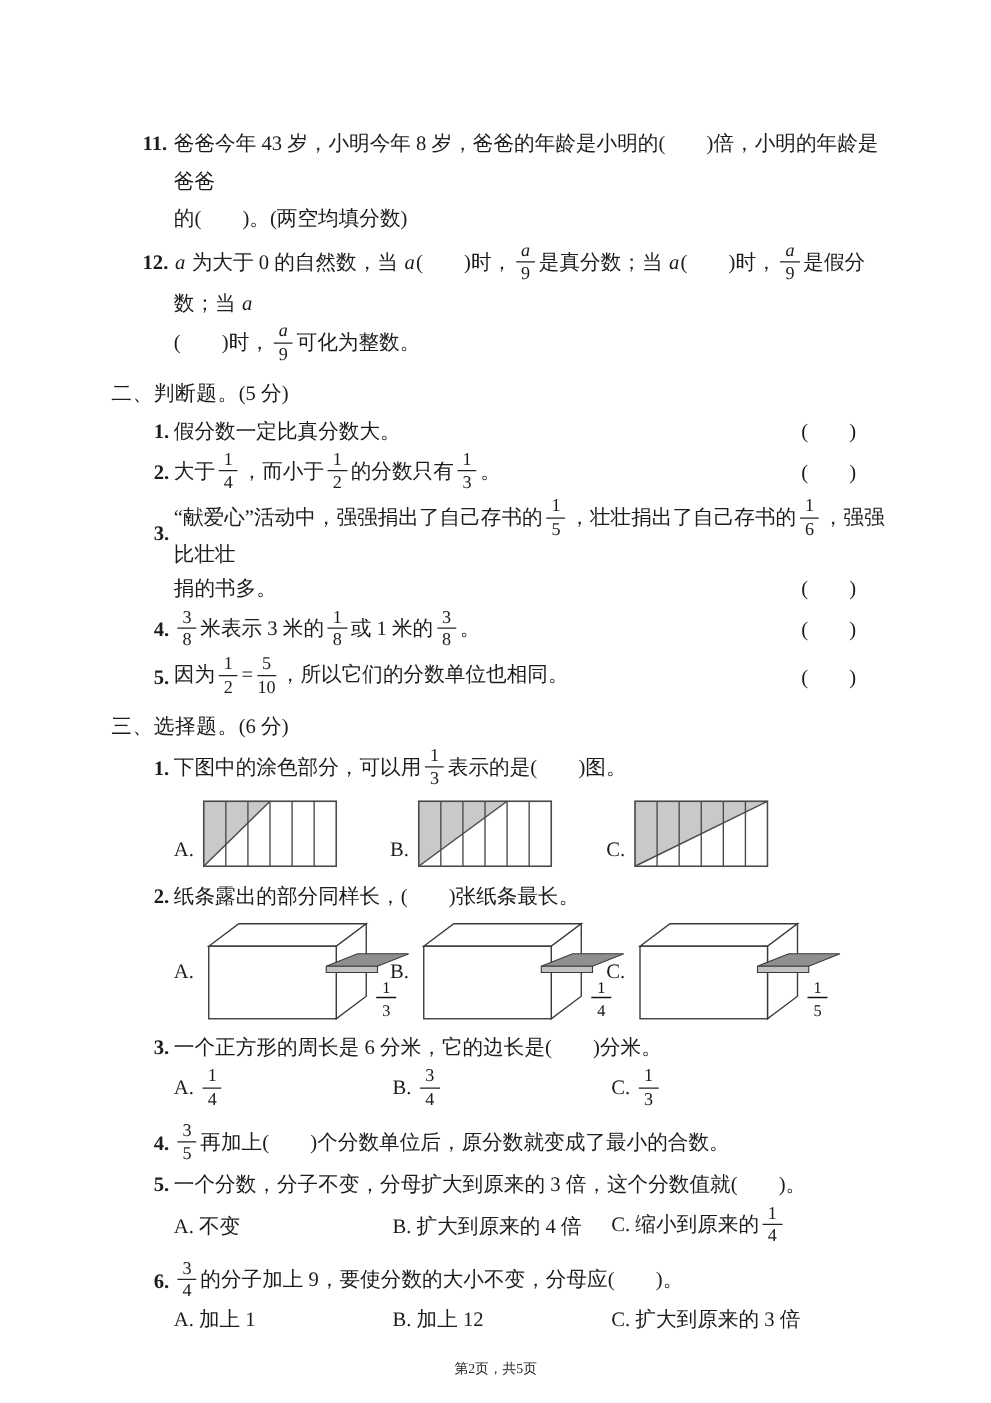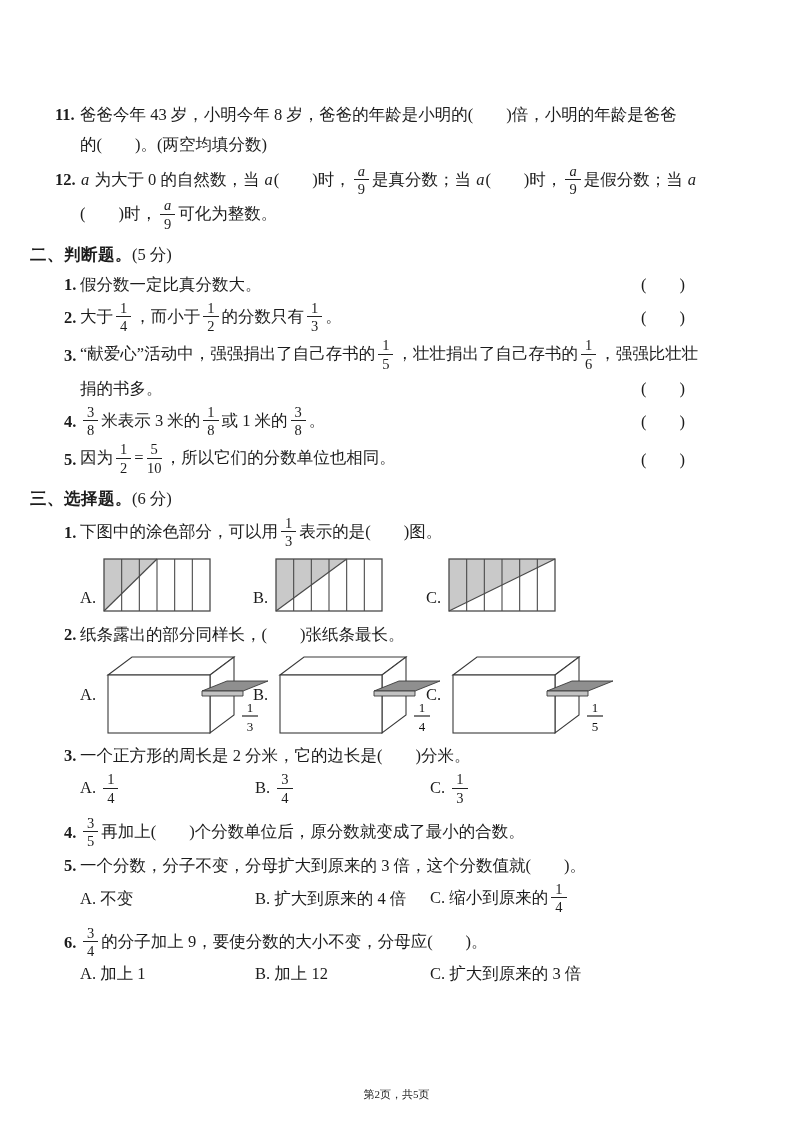--- a/index.html
+++ b/index.html
@@ -1,27 +1,27 @@
 <!DOCTYPE html>
 <html><head>
 <meta charset="utf-8">
 <style>
   html,body{margin:0;padding:0;background:#ffffff;}
   .page{
     position:relative;
     width:793px;height:1122px;
     box-sizing:border-box;
-    padding:100px 80px 0 30px;
+    padding:100px 80px 0 89px;
     background:#ffffff;
     font-family:"Liberation Serif","DejaVu Serif",serif;
     font-size:16.5px;
     color:#1c1c1c;
     overflow:hidden;
   }
-  b,.bold{font-weight:bold;}
+  b,.bold{font-weight:normal;}
   i.var{font-style:italic;padding:0 1px;}
 
   
   .q{padding-left:50px;margin-bottom:4px;}
   .q .line{line-height:30px;}
   .no2{display:inline-block;width:25px;margin-left:-25px;font-weight:bold;}
 
   
   .sec-h{margin:10px 0 5px 0;line-height:24px;}
   .sec-h b{letter-spacing:0.5px;}
@@ -247,21 +247,21 @@
             <polygon points="102,40 143,40 143,45 102,45" fill="#c2c2c2" stroke="#3a3a3a" stroke-width="0.9"></polygon>
             <text x="150" y="61" font-size="13" text-anchor="middle" fill="#111" font-family="Liberation Serif,serif">1</text>
             <line x1="142" y1="65" x2="158" y2="65" stroke="#111" stroke-width="1.1"></line>
             <text x="150" y="80" font-size="13" text-anchor="middle" fill="#111" font-family="Liberation Serif,serif">5</text>
           </svg></span>
     </div>
   </div>
 
   <div class="crow">
     <b class="no1">3.</b>
-    <span class="ctext">一个正方形的周长是 2 分米，它的边长是(　　)分米。</span>
+    <span class="ctext">一个正方形的周长是 6 分米，它的边长是(　　)分米。</span>
   </div>
   <div class="optrow">
     <span class="opt">A. <span class="frac">
           <span class="num">1</span>
           <span class="den">4</span>
         </span></span>
     <span class="opt">B. <span class="frac">
           <span class="num">3</span>
           <span class="den">4</span>
         </span></span>

